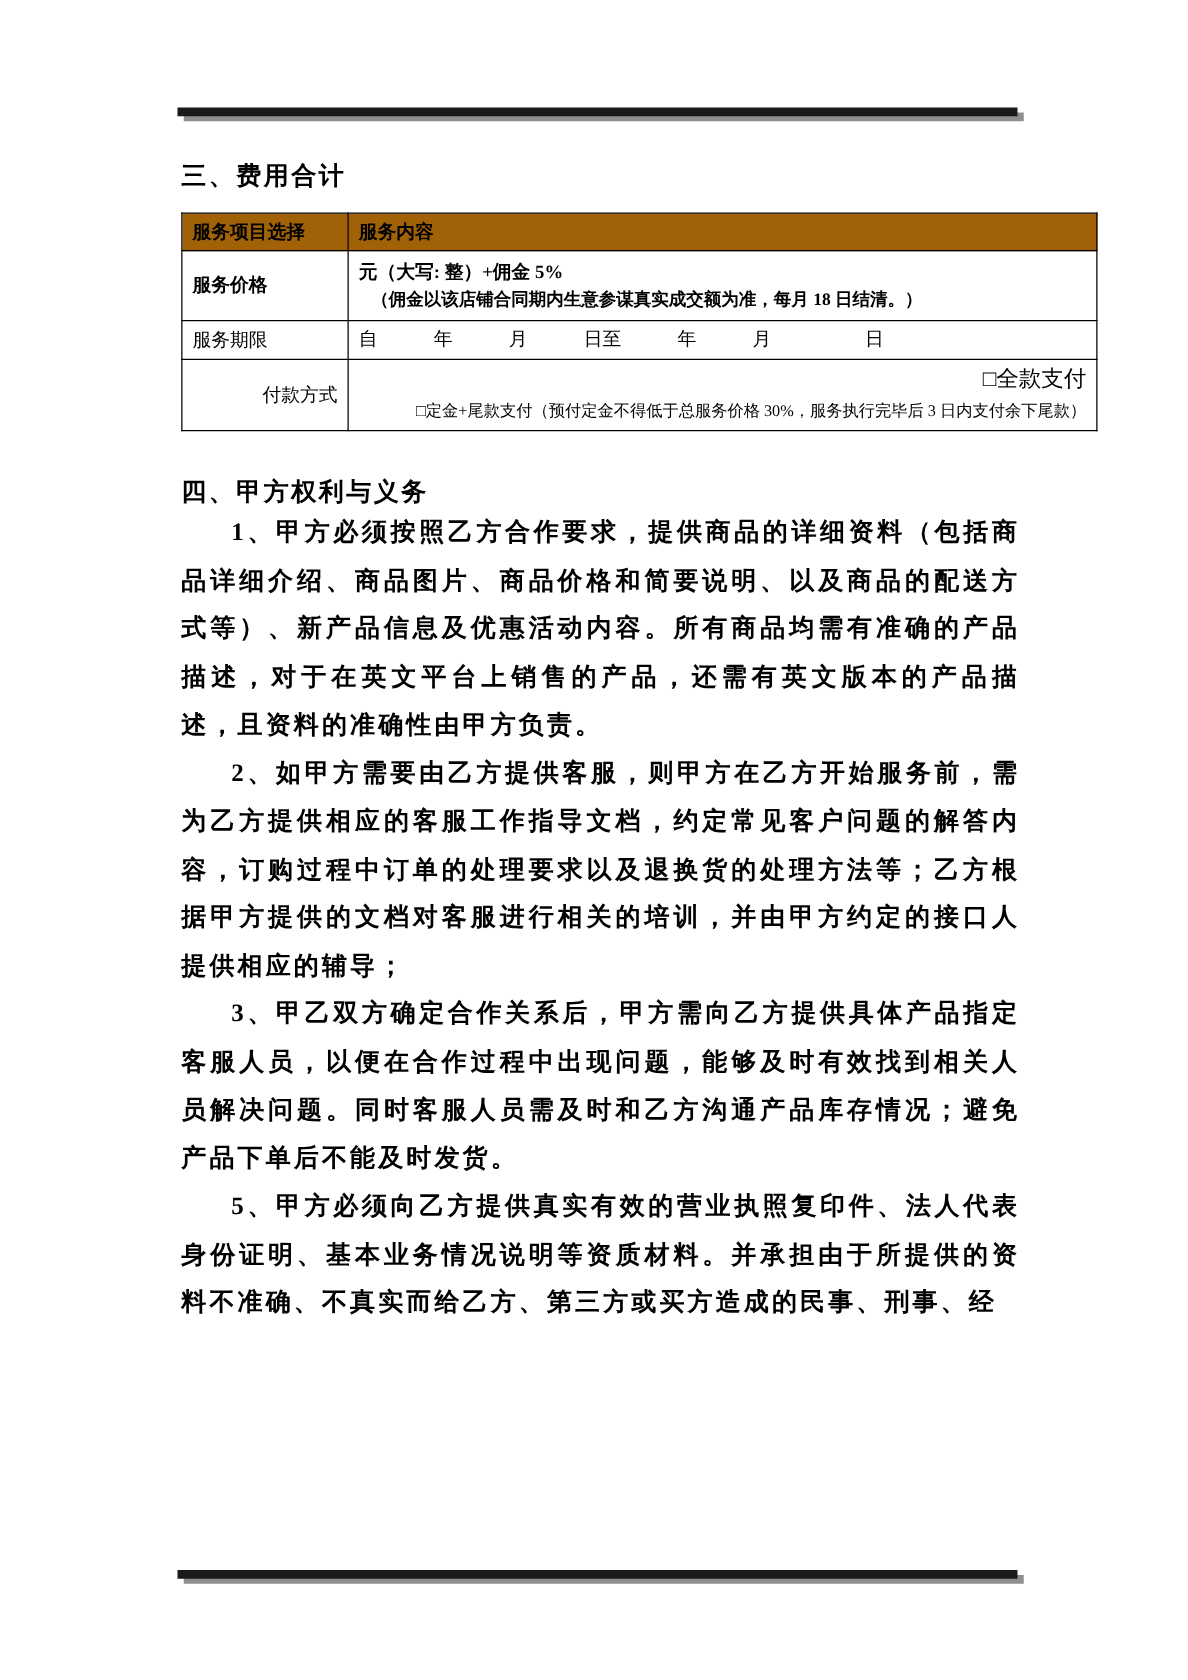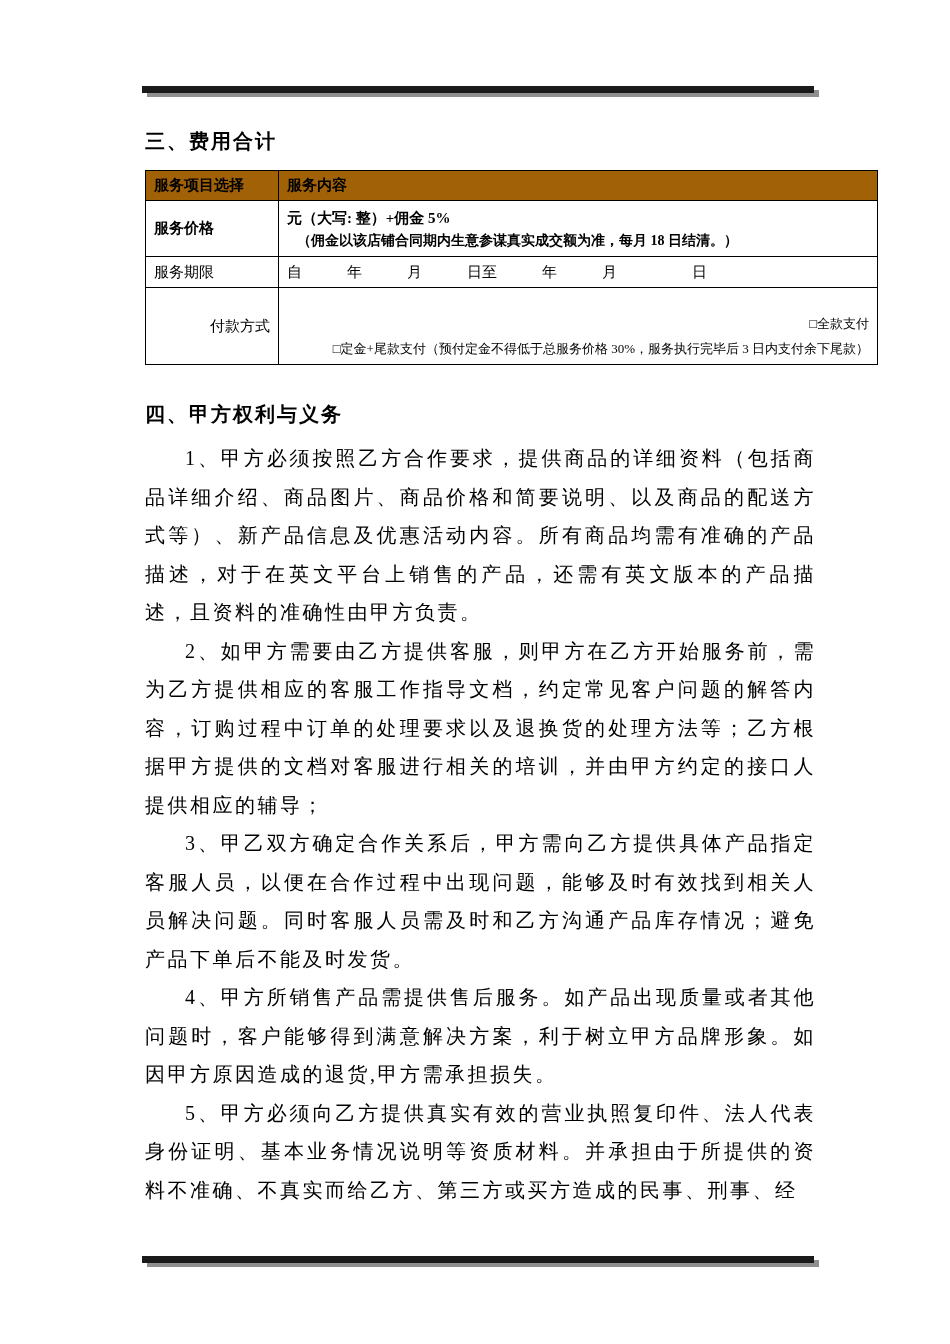--- a/index.html
+++ b/index.html
@@ -54,26 +54,26 @@
     background: #a16207;
     font-weight: bold;
     height: 30px;
   }
   .fee-table .col-label { width: 133px; }
   .fee-table tr.row-price  { height: 56px; font-weight: bold; }
   .fee-table tr.row-term   { height: 28px; }
   .fee-table tr.row-pay    { height: 56px; text-align: right; }
   .note-line  { font-size: 14px; padding-left: 10px; line-height: 22px; }
   .price-line { font-size: 15px; line-height: 24px; }
-  .pay-line1  { font-size: 13px; line-height: 25px; margin-top: 20px; }
+  .pay-line1  { font-size: 18px; line-height: 25px; }
   .pay-line2  { font-size: 13px; line-height: 25px; white-space: nowrap; }
 
   .section4-title { margin-top: 36px; }
 
-  .paragraphs { margin-top: 12px; }
+  .paragraphs { margin-top: 0; font-weight: bold; }
   .paragraphs p {
     font-size: 20px;
     line-height: 38.5px;
     letter-spacing: 2.5px;
     text-align: justify;
     text-indent: 2em;
     margin-right: 62px;
   }
 </style>
 </head>
@@ -118,21 +118,20 @@
         </tr>
       </tbody>
     </table>
 
     <div class="section-title section4-title">四、甲方权利与义务</div>
 
     <div class="paragraphs">
       <p>1、甲方必须按照乙方合作要求，提供商品的详细资料（包括商品详细介绍、商品图片、商品价格和简要说明、以及商品的配送方式等）、新产品信息及优惠活动内容。所有商品均需有准确的产品描述，对于在英文平台上销售的产品，还需有英文版本的产品描述，且资料的准确性由甲方负责。</p>
       <p>2、如甲方需要由乙方提供客服，则甲方在乙方开始服务前，需为乙方提供相应的客服工作指导文档，约定常见客户问题的解答内容，订购过程中订单的处理要求以及退换货的处理方法等；乙方根据甲方提供的文档对客服进行相关的培训，并由甲方约定的接口人提供相应的辅导；</p>
       <p>3、甲乙双方确定合作关系后，甲方需向乙方提供具体产品指定客服人员，以便在合作过程中出现问题，能够及时有效找到相关人员解决问题。同时客服人员需及时和乙方沟通产品库存情况；避免产品下单后不能及时发货。</p>
-      <p>4、甲方所销售产品需提供售后服务。如产品出现质量或者其他问题时，客户能够得到满意解决方案，利于树立甲方品牌形象。如因甲方原因造成的退货,甲方需承担损失。</p>
       <p>5、甲方必须向乙方提供真实有效的营业执照复印件、法人代表身份证明、基本业务情况说明等资质材料。并承担由于所提供的资料不准确、不真实而给乙方、第三方或买方造成的民事、刑事、经</p>
     </div>
 
   </div>
 
   <div class="border-bar bottom"></div>
 
 </div>
 
 </body></html>

